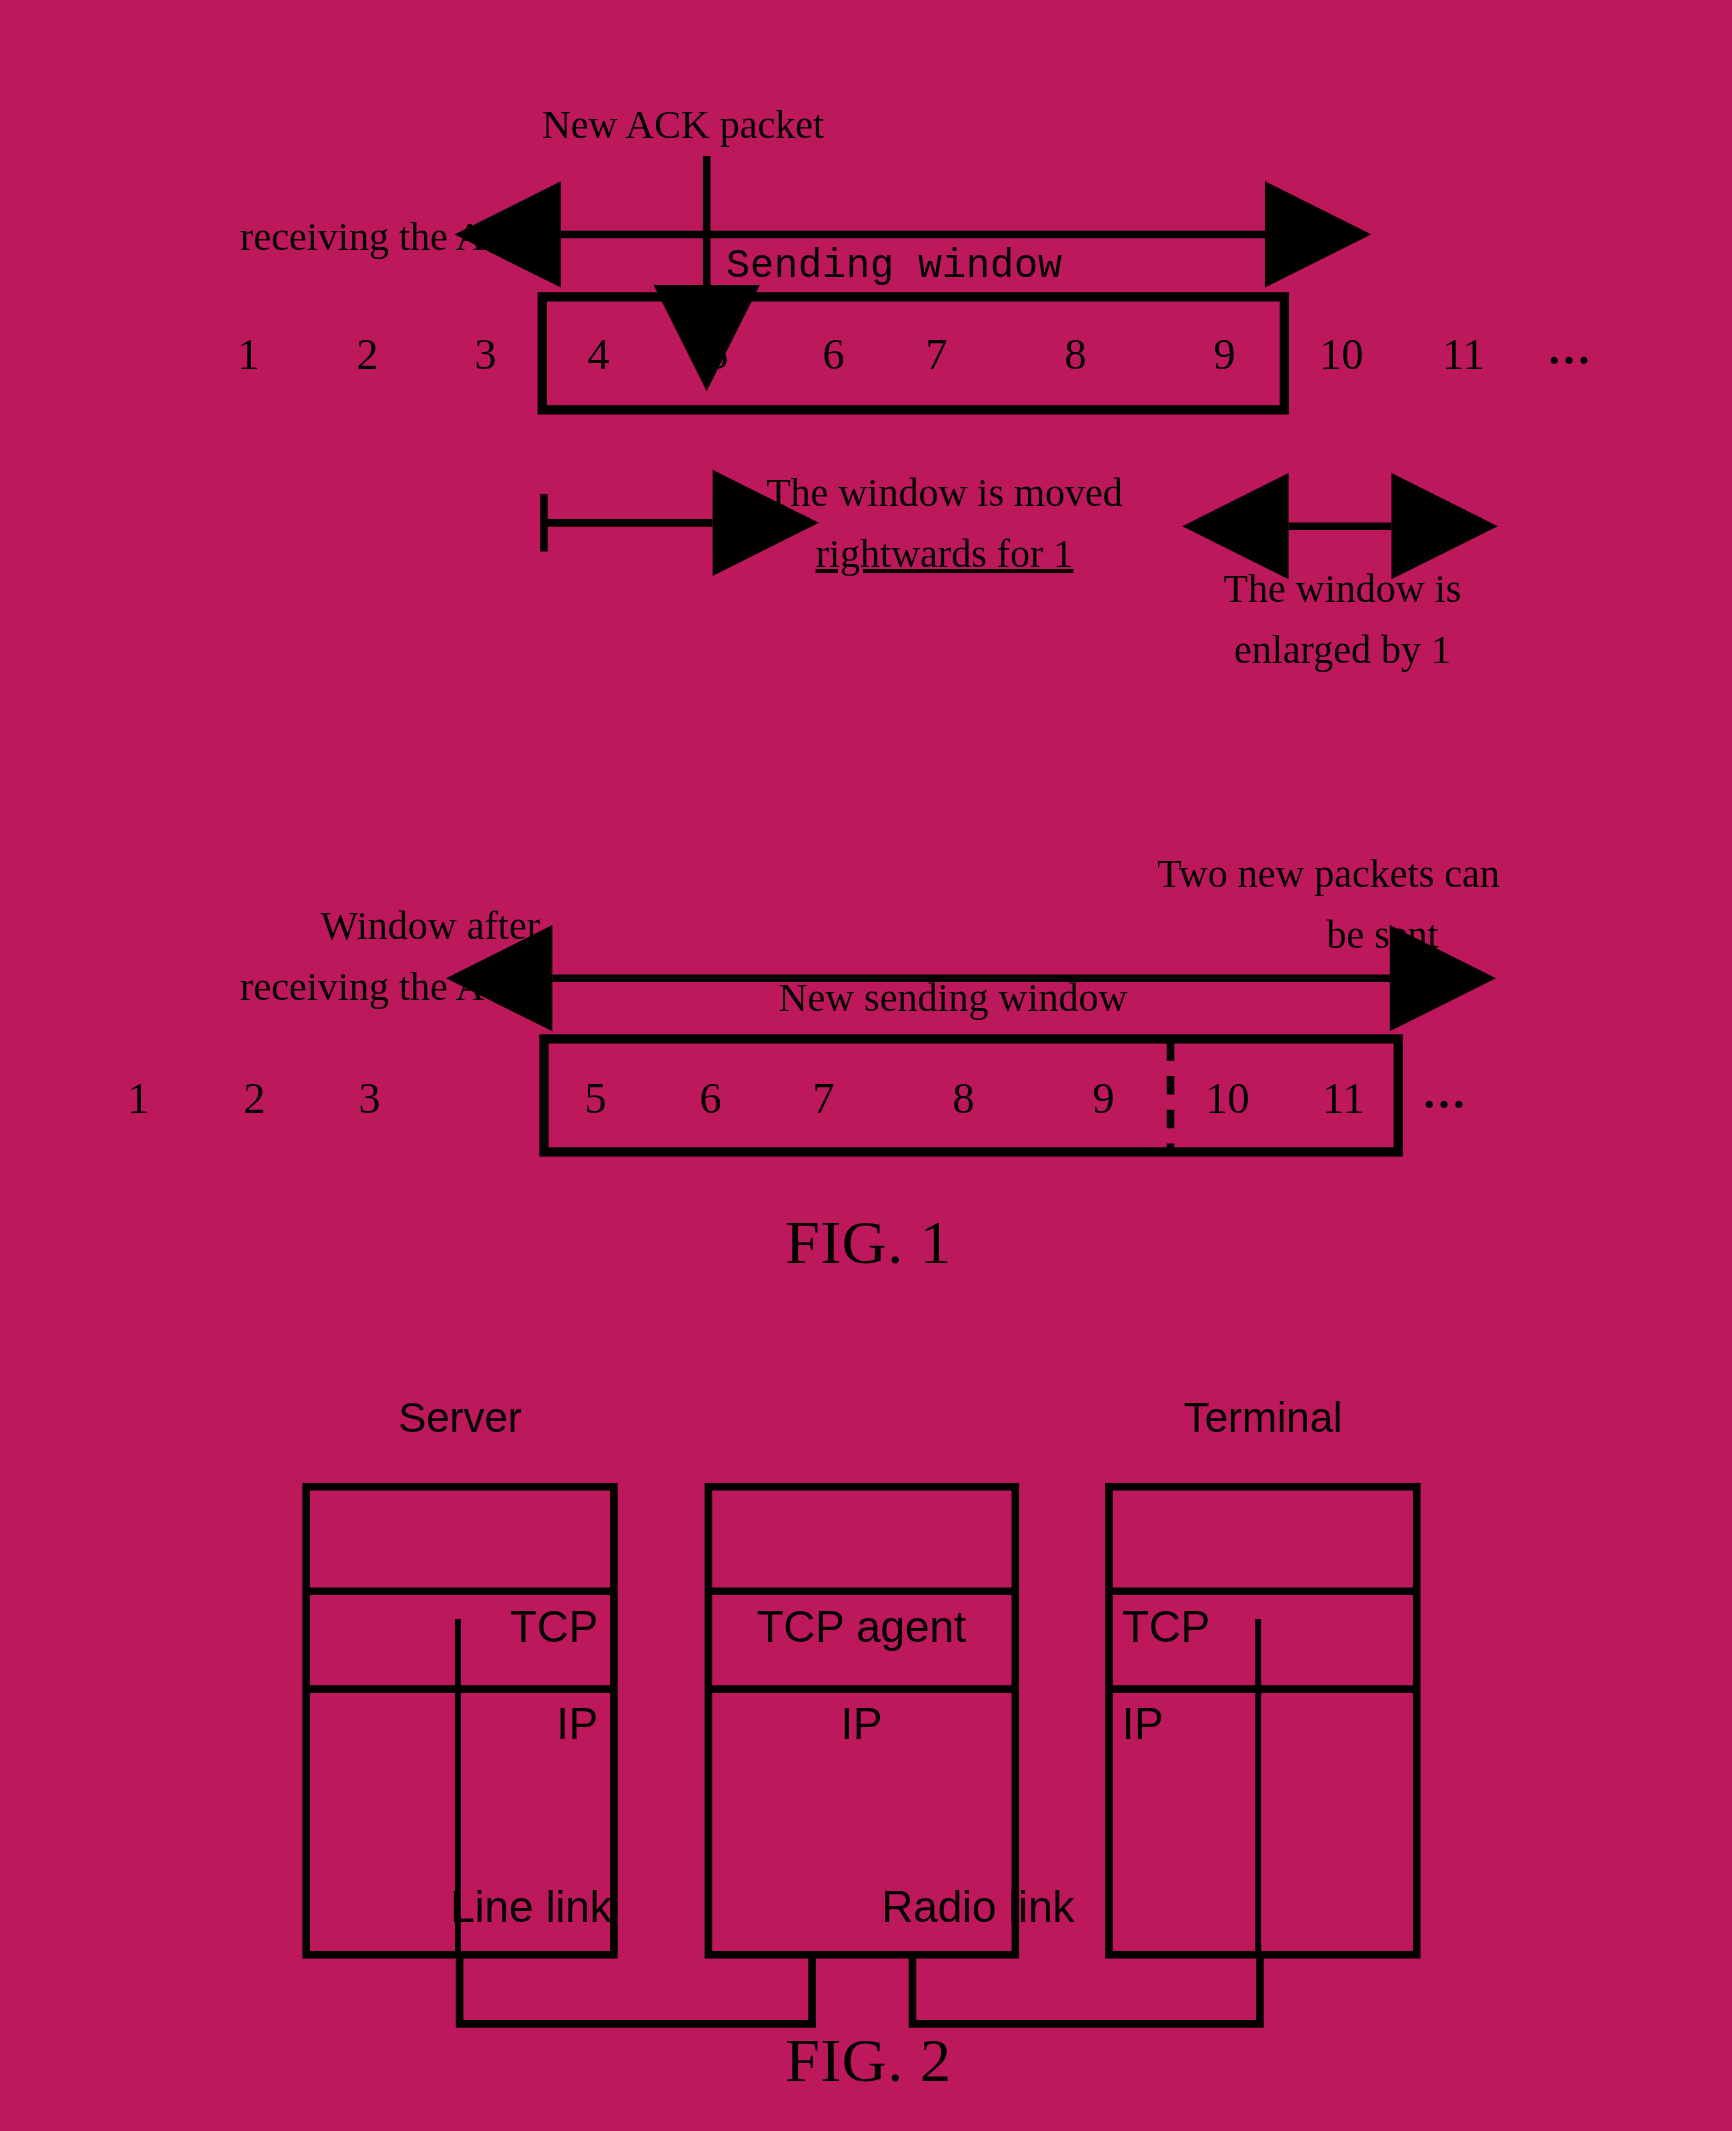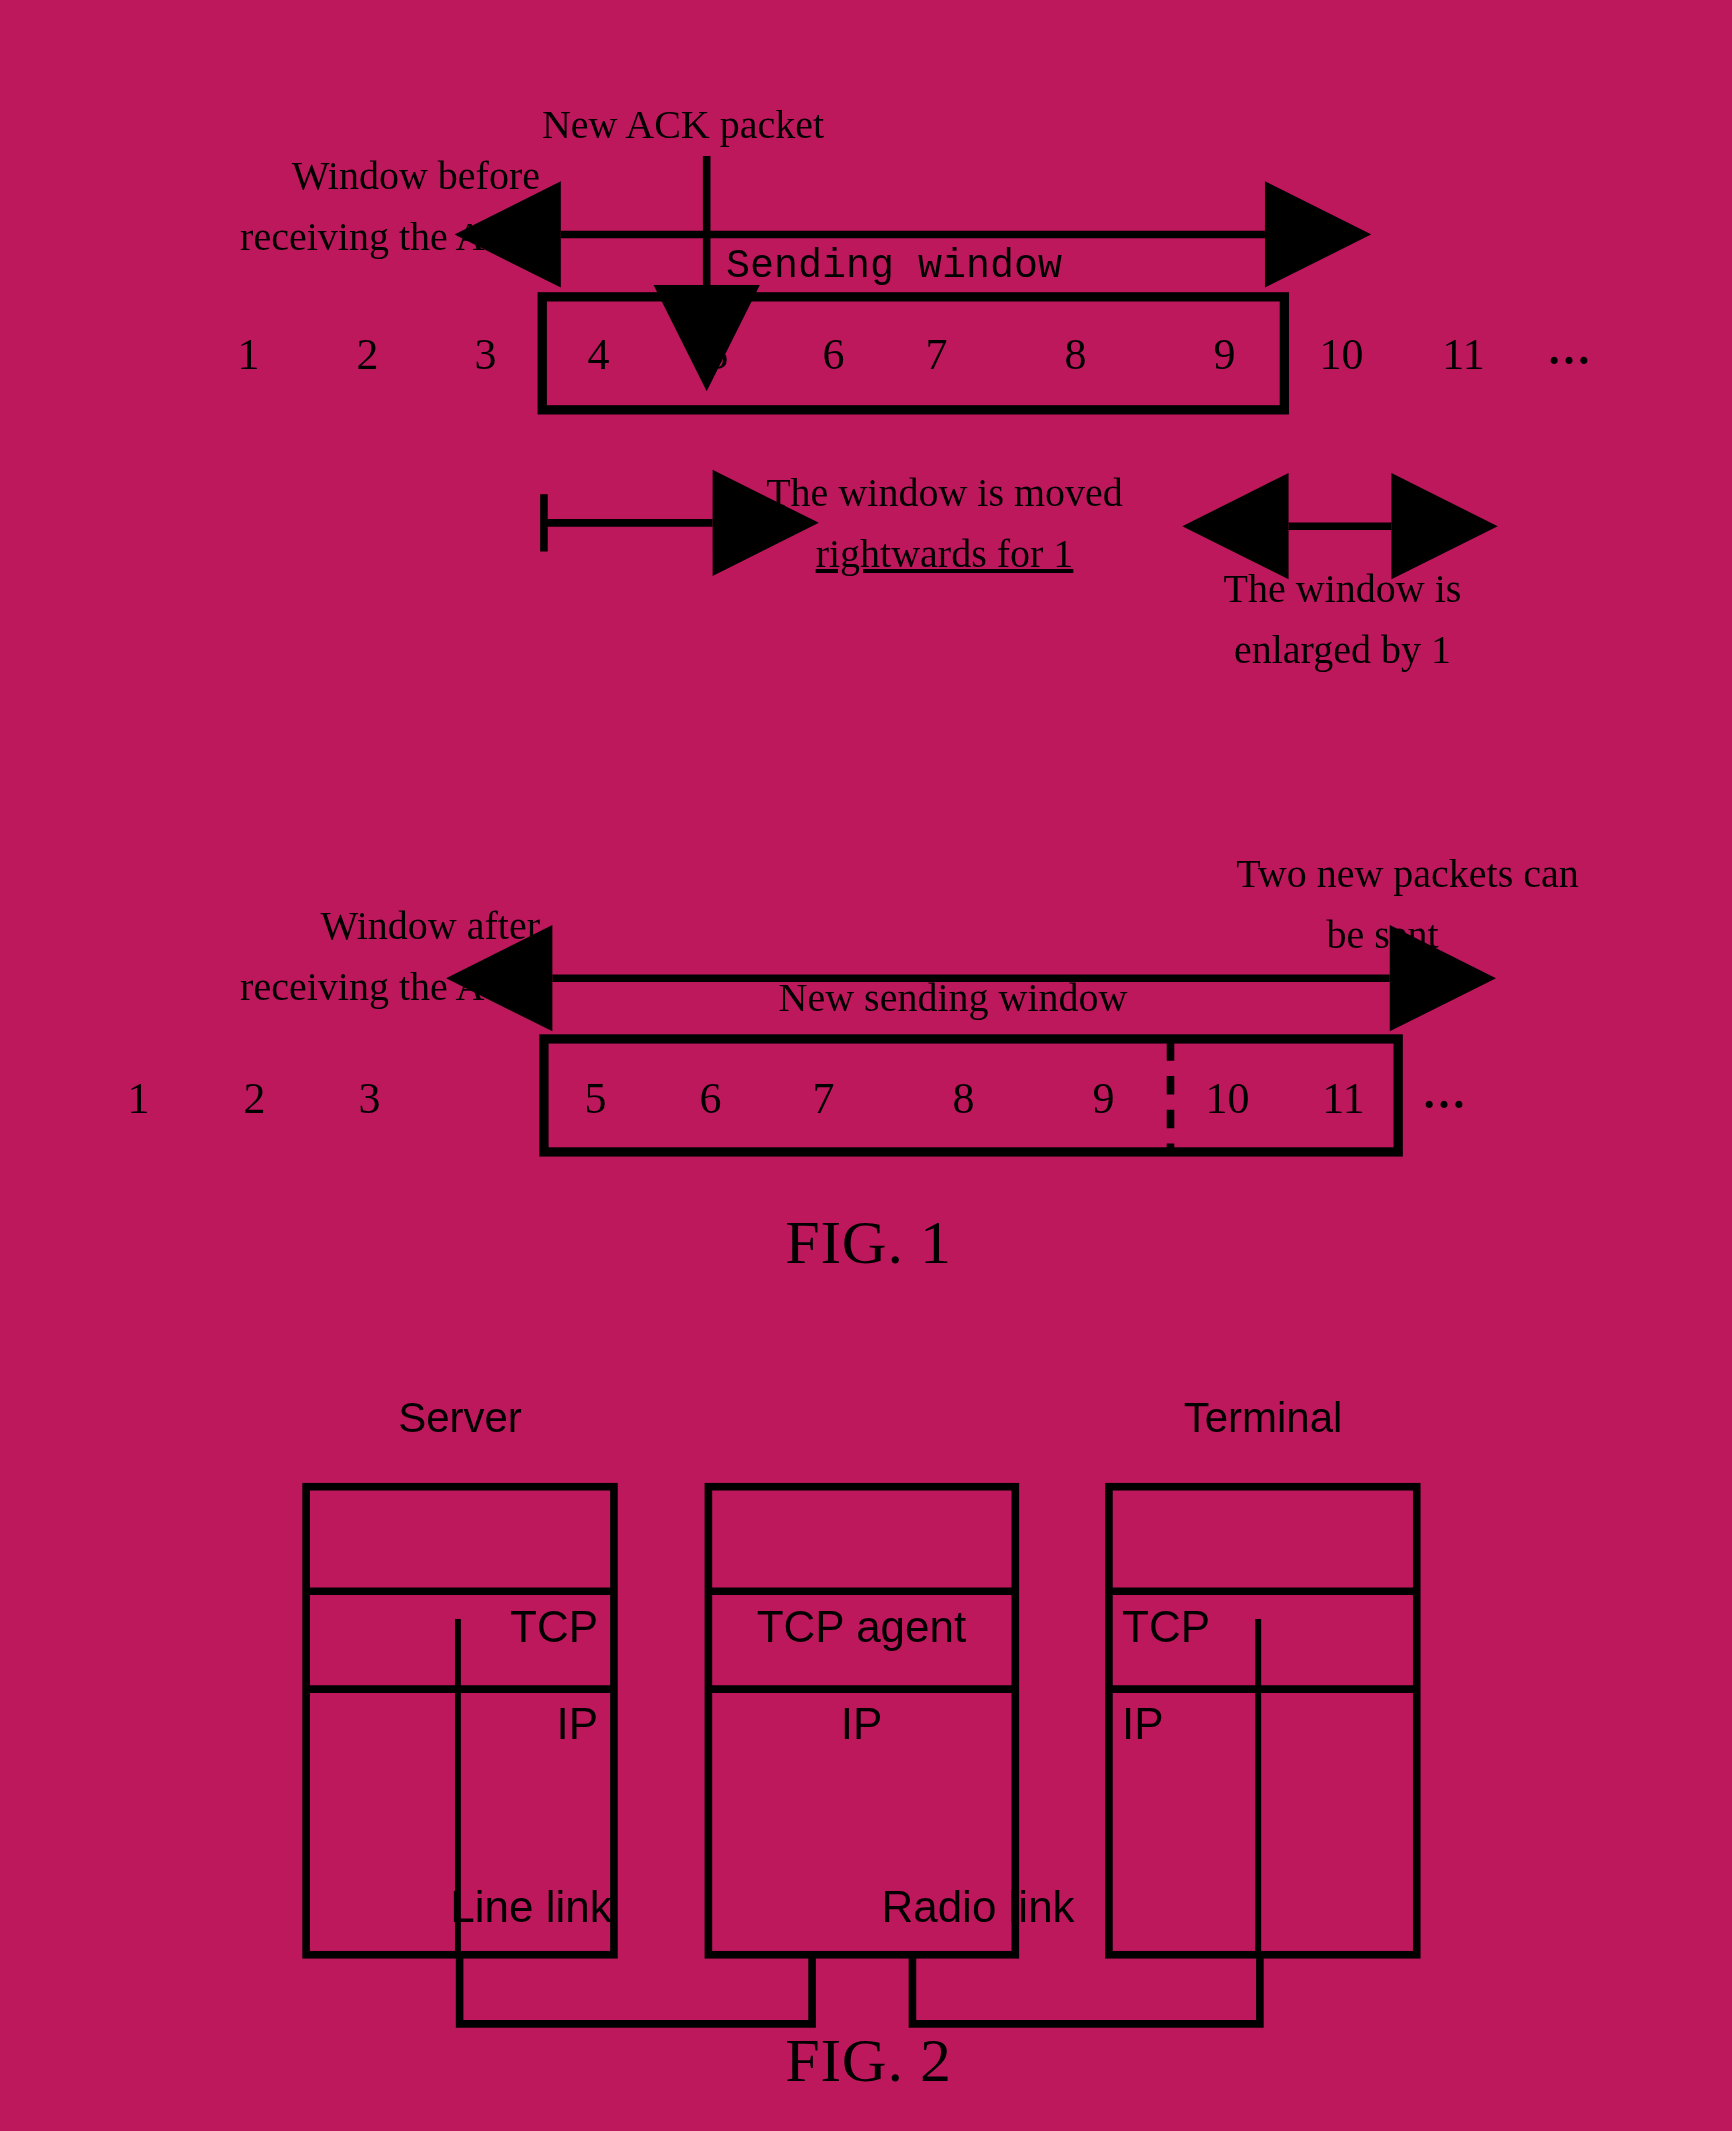--- a/index.html
+++ b/index.html
@@ -54,21 +54,20 @@
     letter-spacing: 1.7px;
   }
 </style>
 </head>
 <body>
 
 <div id="page">
 
   <div class="txt serif ctr" style="left:472px; top:101px; width:422px; font-size:40px;">New ACK packet</div>
 
-  <div class="txt serif rgt" style="left:101px; top:152px; width:439px; font-size:40px;">Window before</div>
   <div class="txt serif rgt" style="left:101px; top:213px; width:439px; font-size:40px;">receiving the ACK</div>
 
   <div class="txt serif ctr" style="left:700px; top:243px; width:388px; font-size:40px;font-family:Liberation Mono, monospace;">Sending window</div>
 
   <div class="num serif" style="left:223px; top:329px; width:51px;">1</div>
   <div class="num serif" style="left:342px; top:329px; width:51px;">2</div>
   <div class="num serif" style="left:460px; top:329px; width:51px;">3</div>
 
   <div class="num serif" style="left:573px; top:329px; width:51px;">4</div>
   <div class="num serif" style="left:692px; top:329px; width:51px;">5</div>
@@ -80,21 +79,21 @@
   <div class="num serif" style="left:1305px; top:329px; width:73px;">10</div>
   <div class="num serif" style="left:1427px; top:329px; width:73px;">11</div>
   <div class="ell serif" style="left:1547px; top:324px;">…</div>
 
   <div class="txt serif ctr" style="left:725px; top:469px; width:439px; font-size:40px;">The window is moved</div>
   <div class="txt serif ctr" style="left:725px; top:530px; width:439px; font-size:40px;text-decoration:underline;">rightwards for 1</div>
 
   <div class="txt serif ctr" style="left:1174px; top:565px; width:337px; font-size:40px;">The window is</div>
   <div class="txt serif ctr" style="left:1174px; top:626px; width:337px; font-size:40px;">enlarged by 1</div>
 
-  <div class="txt serif ctr" style="left:1180px; top:850px; width:455px; font-size:40px;">Two new packets can</div>
+  <div class="txt serif ctr" style="left:1101px; top:850px; width:455px; font-size:40px;">Two new packets can</div>
   <div class="txt serif ctr" style="left:1155px; top:911px; width:455px; font-size:40px;">be sent</div>
 
   <div class="txt serif rgt" style="left:118px; top:902px; width:422px; font-size:40px;">Window after</div>
   <div class="txt serif rgt" style="left:118px; top:963px; width:422px; font-size:40px;">receiving the ACK</div>
 
   <div class="txt serif ctr" style="left:700px; top:926px; width:506px; font-size:40px;margin-top:48px;">New sending window</div>
 
   <div class="num serif" style="left:113px; top:1073px; width:51px;">1</div>
   <div class="num serif" style="left:229px; top:1073px; width:51px;">2</div>
   <div class="num serif" style="left:344px; top:1073px; width:51px;">3</div>

